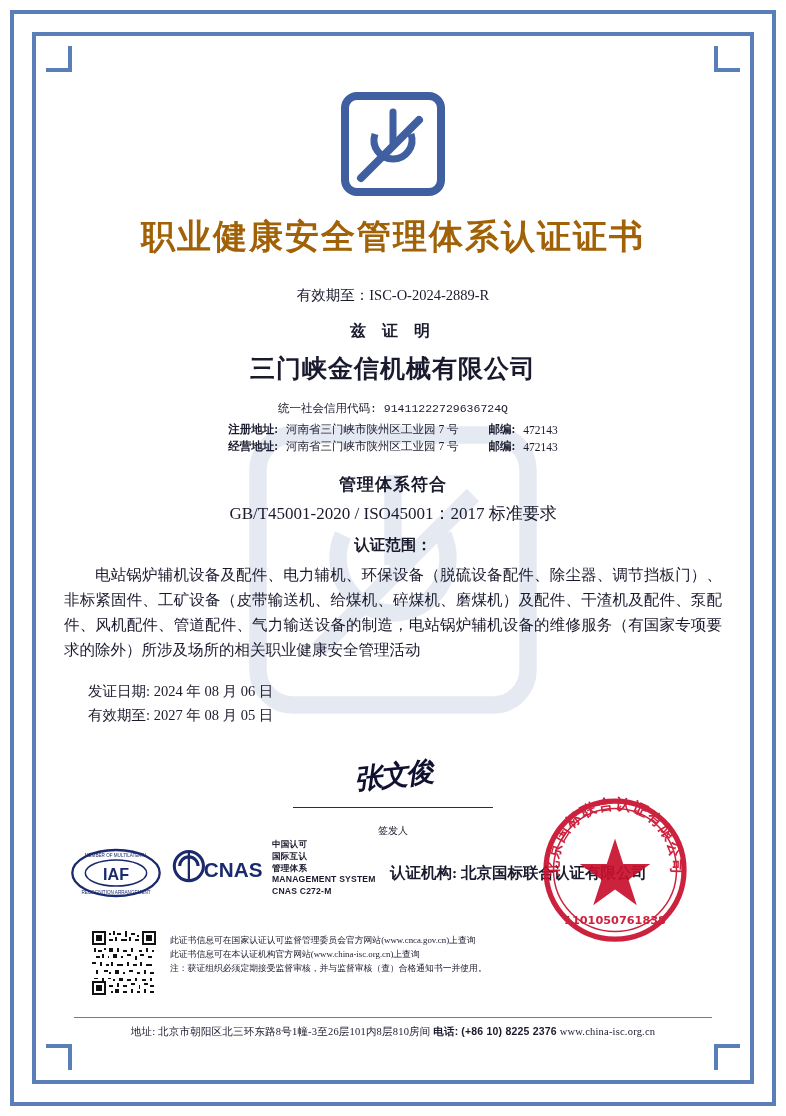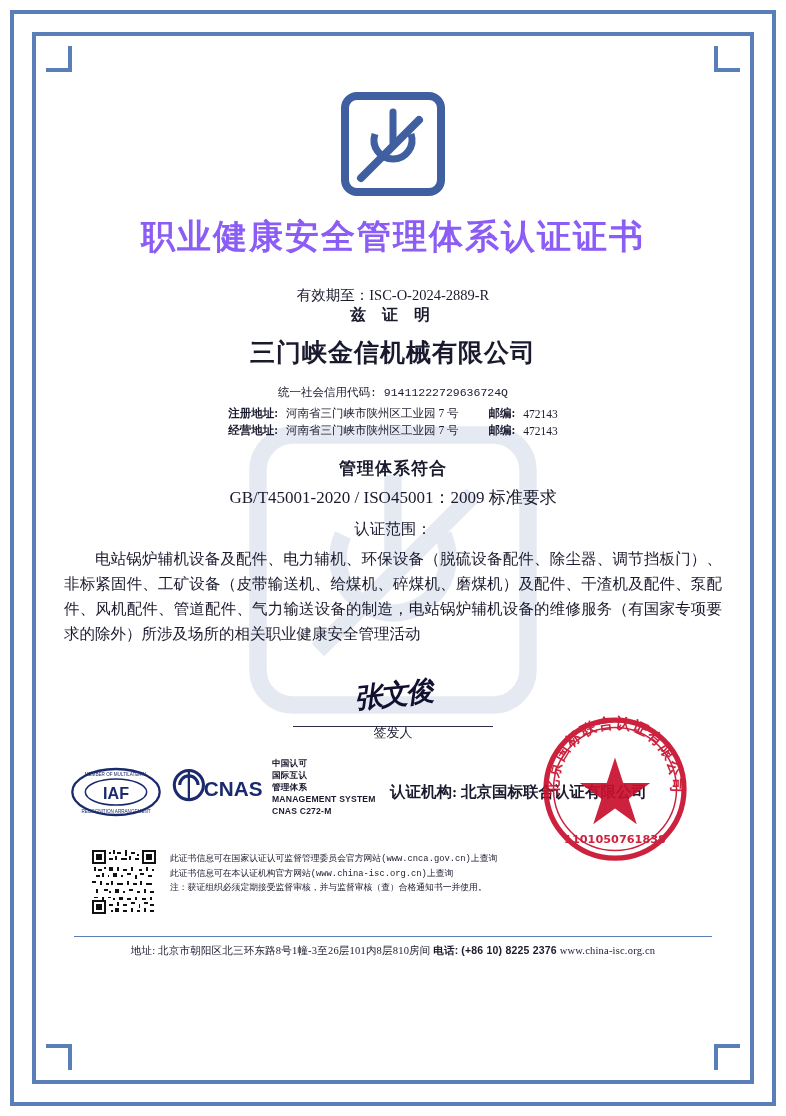--- a/index.html
+++ b/index.html
@@ -76,30 +76,31 @@
   .logo {
     margin-top: 30px;
     height: 110px;
   }
 
   .cert-title {
     font-size: 34px;
     font-weight: bold;
     letter-spacing: 2px;
     margin-top: 10px;
-    color: #8b5cf6;
+    color: #a16207;
     font-family: "DejaVu Serif", "Liberation Serif", serif;
   }
 
   .cert-no {
     margin-top: 26px;
     font-size: 14.5px;
   }
 
   .hereby {
+    margin-top: 16px;
     font-size: 16px;
     letter-spacing: 6px;
     font-weight: bold;
   }
 
   .company {
     margin-top: 10px;
     font-size: 25px;
     font-weight: bold;
     letter-spacing: 1px;
@@ -127,21 +128,21 @@
     font-weight: bold;
     letter-spacing: 1px;
   }
   .standard {
     margin-top: 6px;
     font-size: 17px;
   }
   .scope-head {
     margin-top: 10px;
     font-size: 15.5px;
-    font-weight: normal;
+    font-weight: bold;
   }
   .scope-body {
     margin-top: 6px;
     font-size: 15.5px;
     line-height: 1.62;
     text-align: justify;
     text-indent: 2em;
     padding: 0 4px;
   }
 
@@ -176,22 +177,22 @@
     font-style: italic;
     font-weight: bold;
     font-size: 28px;
     color: #101030;
     letter-spacing: -2px;
   }
   .sig-label {
     position: absolute;
     left: 50%;
     transform: translateX(-50%);
-    top: 60px;
-    font-size: 13px;
+    top: 79px;
+    font-size: 10px;
   }
 
   
   .marks-row {
     position: relative;
     height: 90px;
     margin-top: 4px;
   }
   .iaf-logo {
     position: absolute;
@@ -244,21 +245,20 @@
     top: 0;
     width: 64px; height: 64px;
   }
   .notes {
     position: absolute;
     left: 110px;
     top: 2px;
     text-align: left;
     font-size: 8.8px;
     line-height: 1.62;
-    font-family: Liberation Mono, monospace;
   }
 
   .footer-divider {
     margin: 10px 14px 0;
     border-top: 1px solid #5a7fb8;
   }
   .footer {
     margin-top: 7px;
     font-size: 10.5px;
     letter-spacing: 0.2px;
@@ -319,25 +319,35 @@
     <tr>
       <td class="addr-label">经营地址:</td>
       <td class="addr-val">河南省三门峡市陕州区工业园 7 号</td>
       <td class="addr-zip-label">邮编:</td>
       <td class="addr-val">472143</td>
     </tr>
   </tbody>
     </table>
 
   <div class="section-head">管理体系符合</div>
-  <div class="standard">GB/T45001-2020 / ISO45001：2009 标准要求</div>
+  <div class="standard">GB/T45001-2020 / ISO45001：2017 标准要求</div>
 
   <div class="scope-head">认证范围：</div>
   <div class="scope-body">电站锅炉辅机设备及配件、电力辅机、环保设备（脱硫设备配件、除尘器、调节挡板门）、非标紧固件、工矿设备（皮带输送机、给煤机、碎煤机、磨煤机）及配件、干渣机及配件、泵配件、风机配件、管道配件、气力输送设备的制造，电站锅炉辅机设备的维修服务（有国家专项要求的除外）所涉及场所的相关职业健康安全管理活动</div>
 
+  <div class="dates">
+    <div>
+      <span>发证日期:</span>
+      <span>2024 年 08 月 06 日</span>
+    </div>
+    <div>
+      <span>有效期至:</span>
+      <span>2027 年 08 月 05 日</span>
+    </div>
+  </div>
 
   <div class="sig-wrap">
     <div class="sig-script">张文俊</div>
     <div class="sig-line"></div>
     <div class="sig-label">签发人</div>
   </div>
 
   <div class="marks-row">
 
     <svg class="iaf-logo" viewBox="0 0 120 66">

